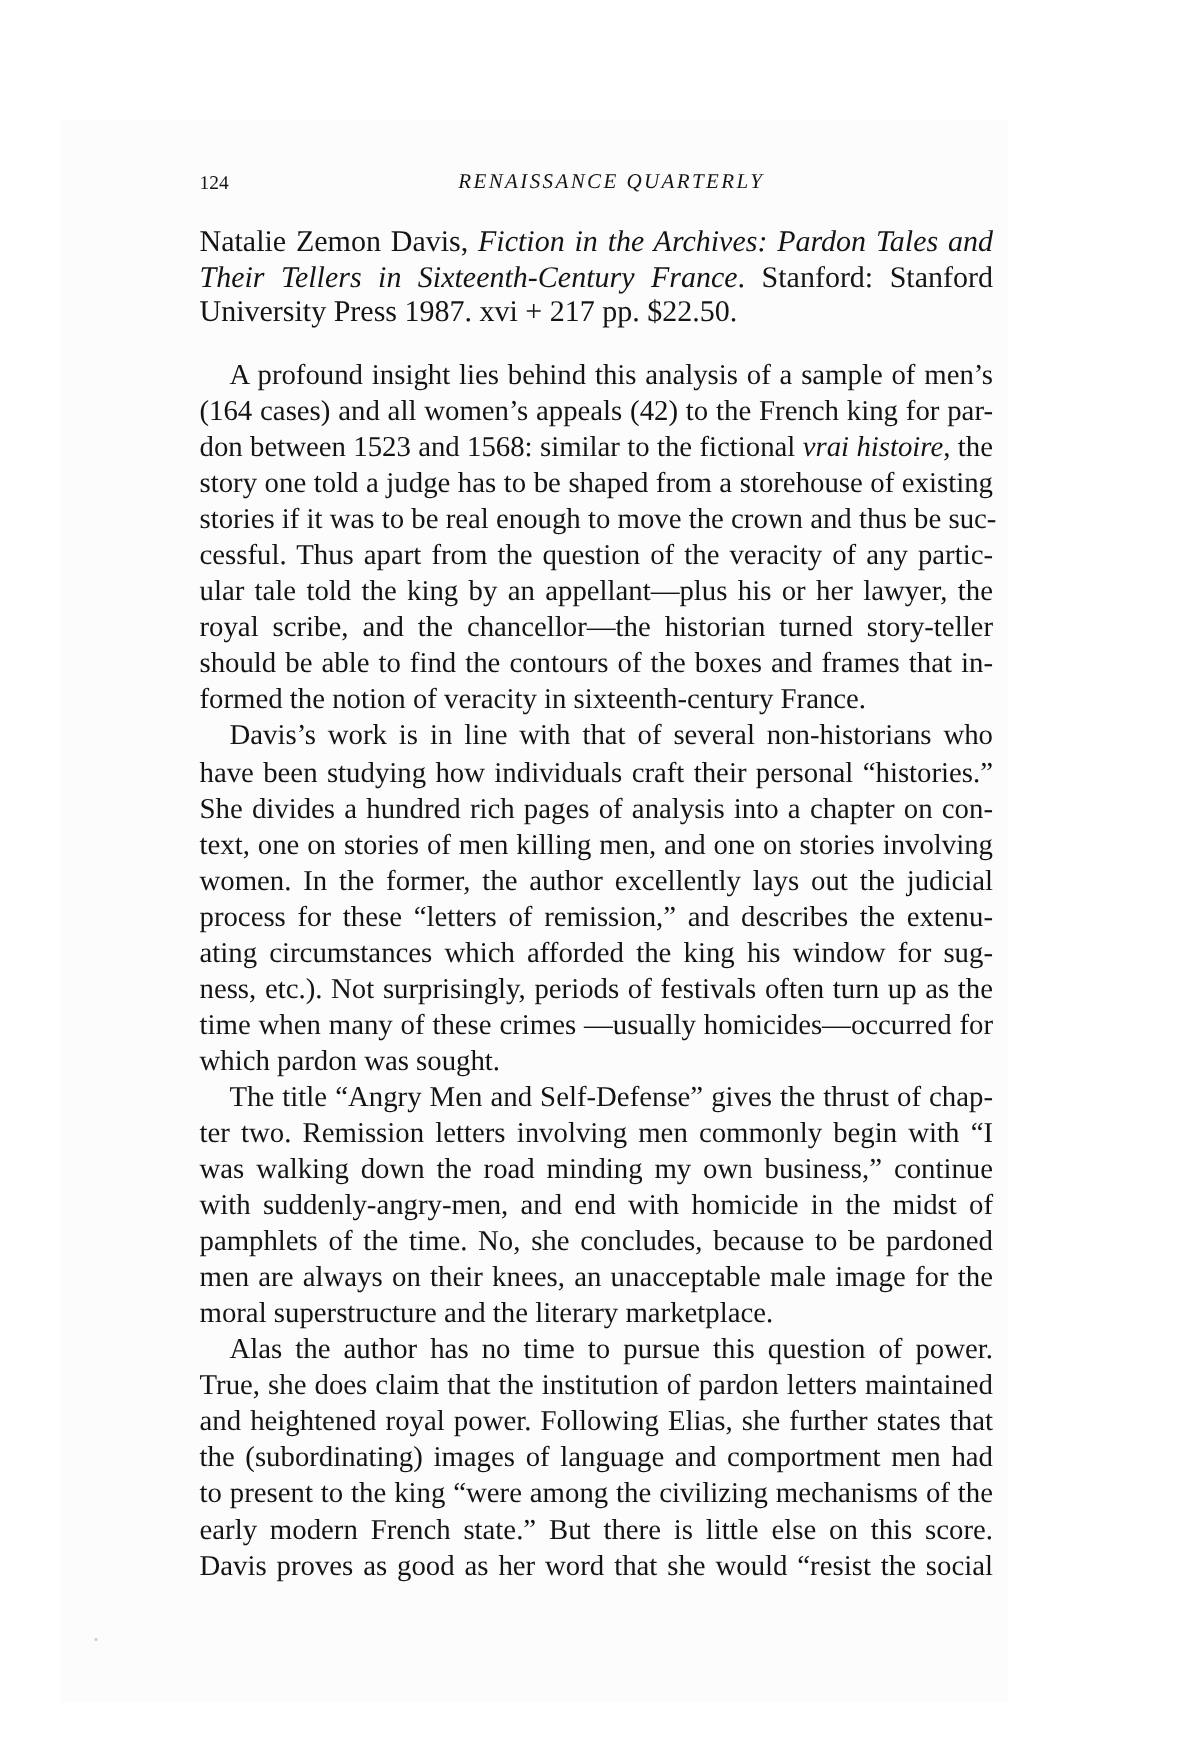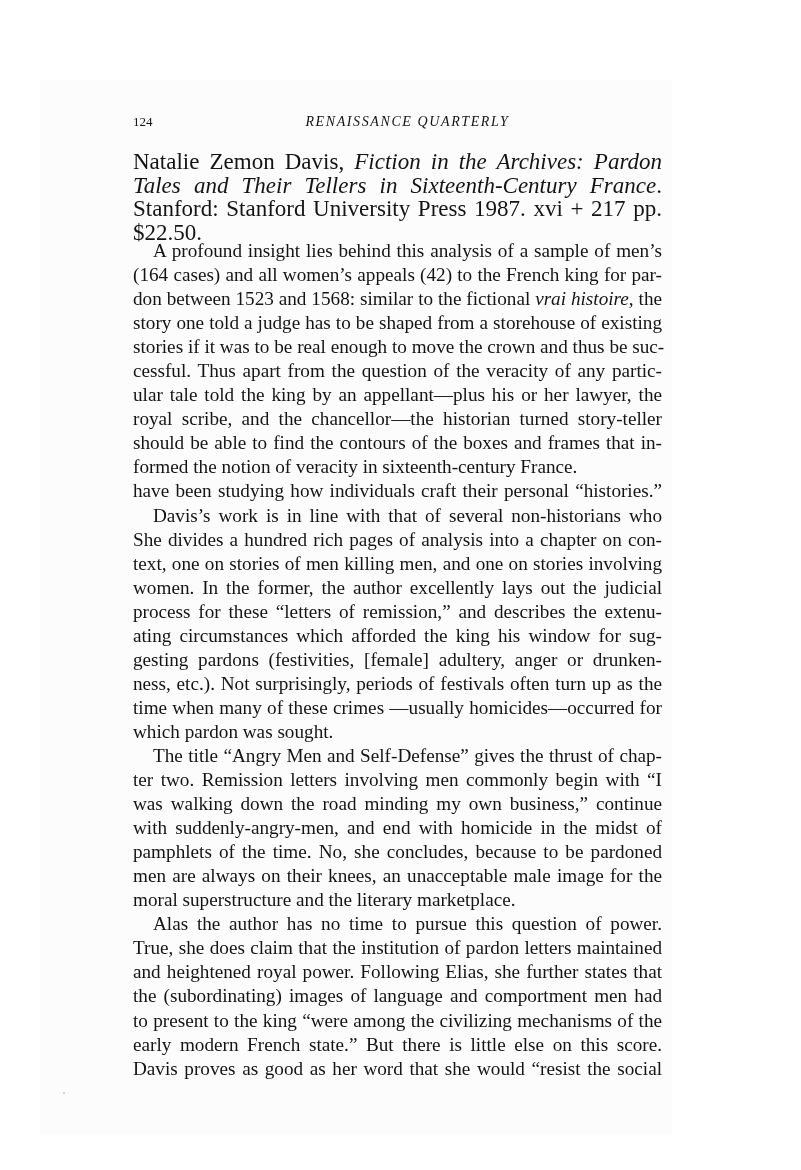--- a/index.html
+++ b/index.html
@@ -46,21 +46,21 @@
       letter-spacing: 1.6px;
       font-size: 14px;
       padding-left: 20px;
       font-style: italic;
     }
     .citation {
       position: absolute;
       top: 150px;
       left: 133px;
       width: 529px;
-      font-size: 23px;
+      font-size: 20px;
       line-height: 23.5px;
       text-align: justify;
     }
     .citation i { font-style: italic; }
     .body-text {
       position: absolute;
       top: 239px;
       left: 133px;
       width: 529px;
       font-size: 19.2px;
@@ -106,28 +106,27 @@
     <span class="line indent">A profound insight lies behind this analysis of a sample of men’s</span>
     <span class="line">(164 cases) and all women’s appeals (42) to the French king for par-</span>
     <span class="line"><span>don between 1523 and 1568: similar to the fictional </span><i>vrai histoire</i><span>, the</span></span>
     <span class="line">story one told a judge has to be shaped from a storehouse of existing</span>
     <span class="line">stories if it was to be real enough to move the crown and thus be suc-</span>
     <span class="line">cessful. Thus apart from the question of the veracity of any partic-</span>
     <span class="line">ular tale told the king by an appellant—plus his or her lawyer, the</span>
     <span class="line">royal scribe, and the chancellor—the historian turned story-teller</span>
     <span class="line">should be able to find the contours of the boxes and frames that in-</span>
     <span class="line last">formed the notion of veracity in sixteenth-century France.</span>
+    <span class="line indent">Davis’s work is in line with that of several non-historians who</span>
     <span class="line">have been studying how individuals craft their personal “histories.”</span>
-    <span class="line indent">Davis’s work is in line with that of several non-historians who</span>
     <span class="line">She divides a hundred rich pages of analysis into a chapter on con-</span>
     <span class="line">text, one on stories of men killing men, and one on stories involving</span>
     <span class="line">women. In the former, the author excellently lays out the judicial</span>
     <span class="line">process for these “letters of remission,” and describes the extenu-</span>
     <span class="line">ating circumstances which afforded the king his window for sug-</span>
-    <span class="line">gesting pardons (festivities, [female] adultery, anger or drunken-</span>
     <span class="line">ness, etc.). Not surprisingly, periods of festivals often turn up as the</span>
     <span class="line">time when many of these crimes —usually homicides—occurred for</span>
     <span class="line last">which pardon was sought.</span>
     <span class="line indent">The title “Angry Men and Self-Defense” gives the thrust of chap-</span>
     <span class="line">ter two. Remission letters involving men commonly begin with “I</span>
     <span class="line">was walking down the road minding my own business,” continue</span>
     <span class="line">with suddenly-angry-men, and end with homicide in the midst of</span>
     <span class="line">pamphlets of the time. No, she concludes, because to be pardoned</span>
     <span class="line">men are always on their knees, an unacceptable male image for the</span>
     <span class="line last">moral superstructure and the literary marketplace.</span>

